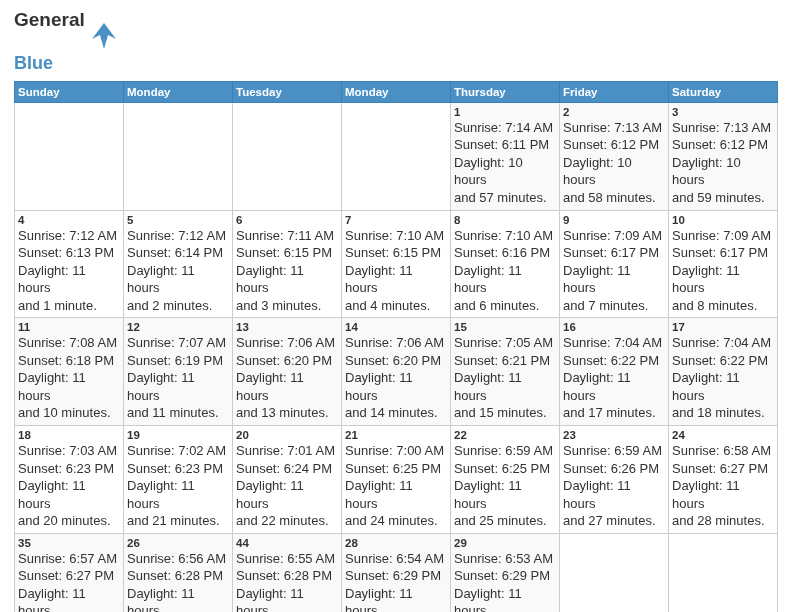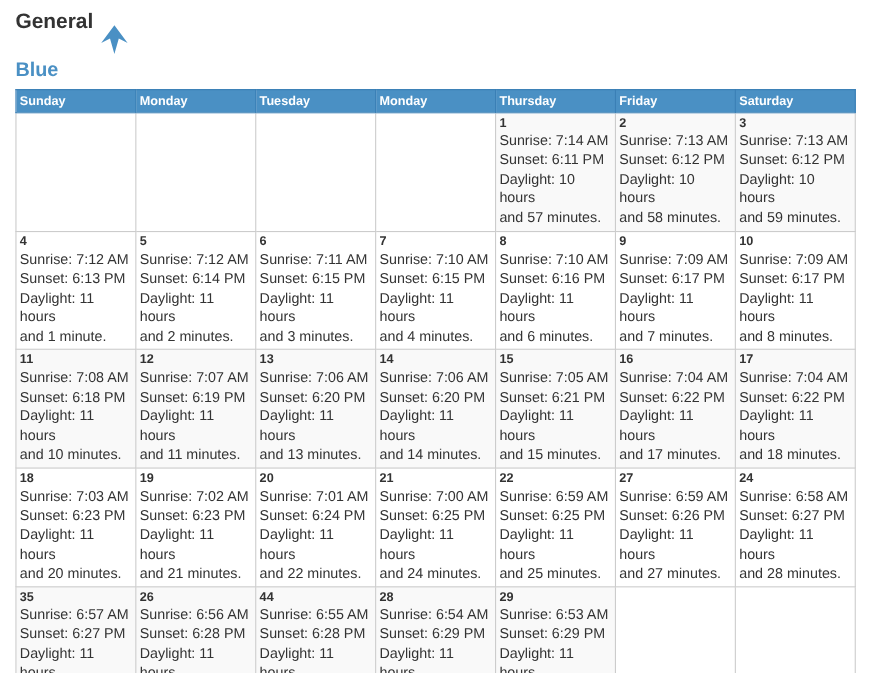--- a/index.html
+++ b/index.html
@@ -222,21 +222,21 @@
           </td>
           <td>
             <span class="day-num">21</span>
             <div class="day-info">Sunrise: 7:00 AM<br>Sunset: 6:25 PM<br>Daylight: 11 hours<br>and 24 minutes.</div>
           </td>
           <td>
             <span class="day-num">22</span>
             <div class="day-info">Sunrise: 6:59 AM<br>Sunset: 6:25 PM<br>Daylight: 11 hours<br>and 25 minutes.</div>
           </td>
           <td>
-            <span class="day-num">27</span>
+            <span class="day-num">23</span>
             <div class="day-info">Sunrise: 6:59 AM<br>Sunset: 6:26 PM<br>Daylight: 11 hours<br>and 27 minutes.</div>
           </td>
           <td>
             <span class="day-num">24</span>
             <div class="day-info">Sunrise: 6:58 AM<br>Sunset: 6:27 PM<br>Daylight: 11 hours<br>and 28 minutes.</div>
           </td>
         </tr>
         <tr>
           <td>
             <span class="day-num">35</span>

